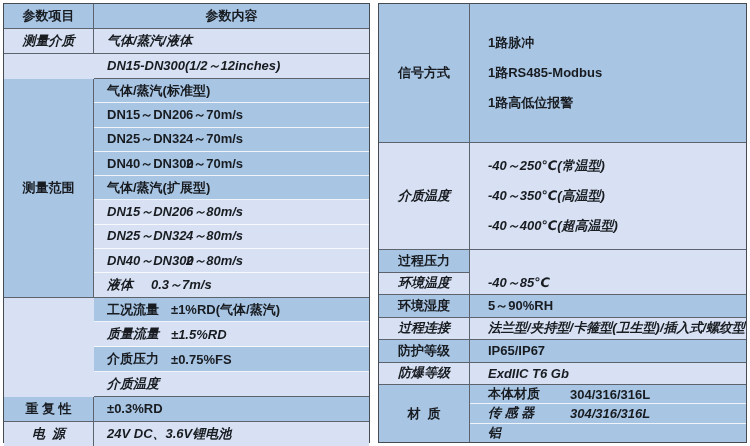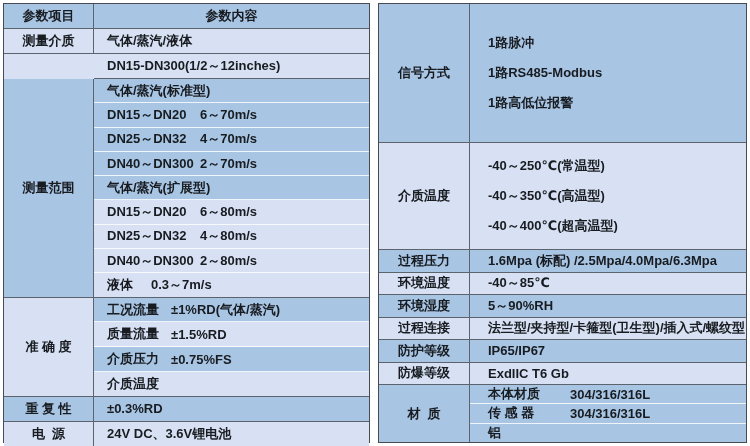--- a/index.html
+++ b/index.html
@@ -20,32 +20,32 @@
   .tbl-left{width:368px;height:440px;grid-template-columns:90px 1fr;
     grid-template-rows:25px 25px 25px repeat(9,24.3px) repeat(6,24.8px);}
   .tbl-right{width:370px;height:440px;grid-template-columns:91px 1fr;
     grid-template-rows:139px 107px repeat(6,22.5px) 1fr;}
   .cell{display:flex;align-items:center;white-space:pre;overflow:hidden;}
   .lbl{justify-content:center;text-align:center;border-right:1px solid var(--bd);}
   .val{padding-left:13px;}
   .tbl-right .val{padding-left:18px;}
   .ctr{justify-content:center;padding-left:0;}
   .med{background:var(--med);}
-  .light{background:var(--light);}
+  .light{background:var(--light);font-style:italic;}
   .bd{border-bottom:1px solid var(--bd);}
   .bw{border-bottom:1px solid var(--bw);}
   .hdr{font-weight:700;}
-  .sub{display:inline-block;width:93px;}
+  .sub{display:inline-block;width:79px;}
   .sub-sm{display:inline-block;width:44px;}
   .sub-acc{display:inline-block;width:64px;}
   .sub-m{display:inline-block;width:82px;}
   .multiline{flex-direction:column;align-items:flex-start;justify-content:center;line-height:30px;padding-left:18px;}
   .mat-col{flex-direction:column;align-items:stretch;padding:0;}
   .mat-row{flex:1;display:flex;align-items:center;padding-left:18px;white-space:pre;}
-  .mat-row + .mat-row{border-top:1px solid var(--bw);}
+  .mat-row + .mat-row{border-top:1px solid var(--bw);font-style:italic;}
 </style>
 </head>
 <body>
 
 <div class="page">
 
   <div class="tbl tbl-left">
     <div class="cell lbl med bd hdr" style="grid-area:1/1">参数项目</div>
     <div class="cell val med bd hdr ctr" style="grid-area:1/2">参数内容</div>
 
@@ -59,21 +59,20 @@
     <div class="cell val med bw" style="grid-area:4/2">气体/蒸汽(标准型)</div>
     <div class="cell val med bw" style="grid-area:5/2"><span class="sub">DN15～DN20</span><span>6～70m/s</span></div>
     <div class="cell val med bw" style="grid-area:6/2"><span class="sub">DN25～DN32</span><span>4～70m/s</span></div>
     <div class="cell val med bw" style="grid-area:7/2"><span class="sub">DN40～DN300</span><span>2～70m/s</span></div>
     <div class="cell val med bw" style="grid-area:8/2">气体/蒸汽(扩展型)</div>
     <div class="cell val light bw" style="grid-area:9/2"><span class="sub">DN15～DN20</span><span>6～80m/s</span></div>
     <div class="cell val light bw" style="grid-area:10/2"><span class="sub">DN25～DN32</span><span>4～80m/s</span></div>
     <div class="cell val light bw" style="grid-area:11/2"><span class="sub">DN40～DN300</span><span>2～80m/s</span></div>
     <div class="cell val light bd" style="grid-area:12/2"><span class="sub-sm">液体</span><span>0.3～7m/s</span></div>
 
-    <div class="cell lbl light bd" style="grid-area:13/1/17/2">准 确 度</div>
 
     <div class="cell val med bw" style="grid-area:13/2"><span class="sub-acc">工况流量</span><span>±1%RD(气体/蒸汽)</span></div>
     <div class="cell val light bw" style="grid-area:14/2"><span class="sub-acc">质量流量</span><span>±1.5%RD</span></div>
     <div class="cell val med bw" style="grid-area:15/2"><span class="sub-acc">介质压力</span><span>±0.75%FS</span></div>
     <div class="cell val light bd" style="grid-area:16/2"><span class="sub-acc">介质温度</span></div>
 
     <div class="cell lbl med bd" style="grid-area:17/1">重 复 性</div>
     <div class="cell val med bd" style="grid-area:17/2">±0.3%RD</div>
 
     <div class="cell lbl light" style="grid-area:18/1">电  源</div>
@@ -89,21 +88,20 @@
     </div>
 
     <div class="cell lbl light bd" style="grid-area:2/1">介质温度</div>
     <div class="cell light bd multiline" style="grid-area:2/2">
       <span>-40～250℃(常温型)</span>
       <span>-40～350℃(高温型)</span>
       <span>-40～400℃(超高温型)</span>
     </div>
 
     <div class="cell lbl med bd" style="grid-area:3/1">过程压力</div>
-    <div class="cell val med bd" style="grid-area:3/2">1.6Mpa (标配) /2.5Mpa/4.0Mpa/6.3Mpa</div>
 
     <div class="cell lbl light bd" style="grid-area:4/1">环境温度</div>
     <div class="cell val light bd" style="grid-area:4/2">-40～85℃</div>
 
     <div class="cell lbl med bd" style="grid-area:5/1">环境湿度</div>
     <div class="cell val med bd" style="grid-area:5/2">5～90%RH</div>
 
     <div class="cell lbl light bd" style="grid-area:6/1">过程连接</div>
     <div class="cell val light bd" style="grid-area:6/2">法兰型/夹持型/卡箍型(卫生型)/插入式/螺纹型</div>
 

